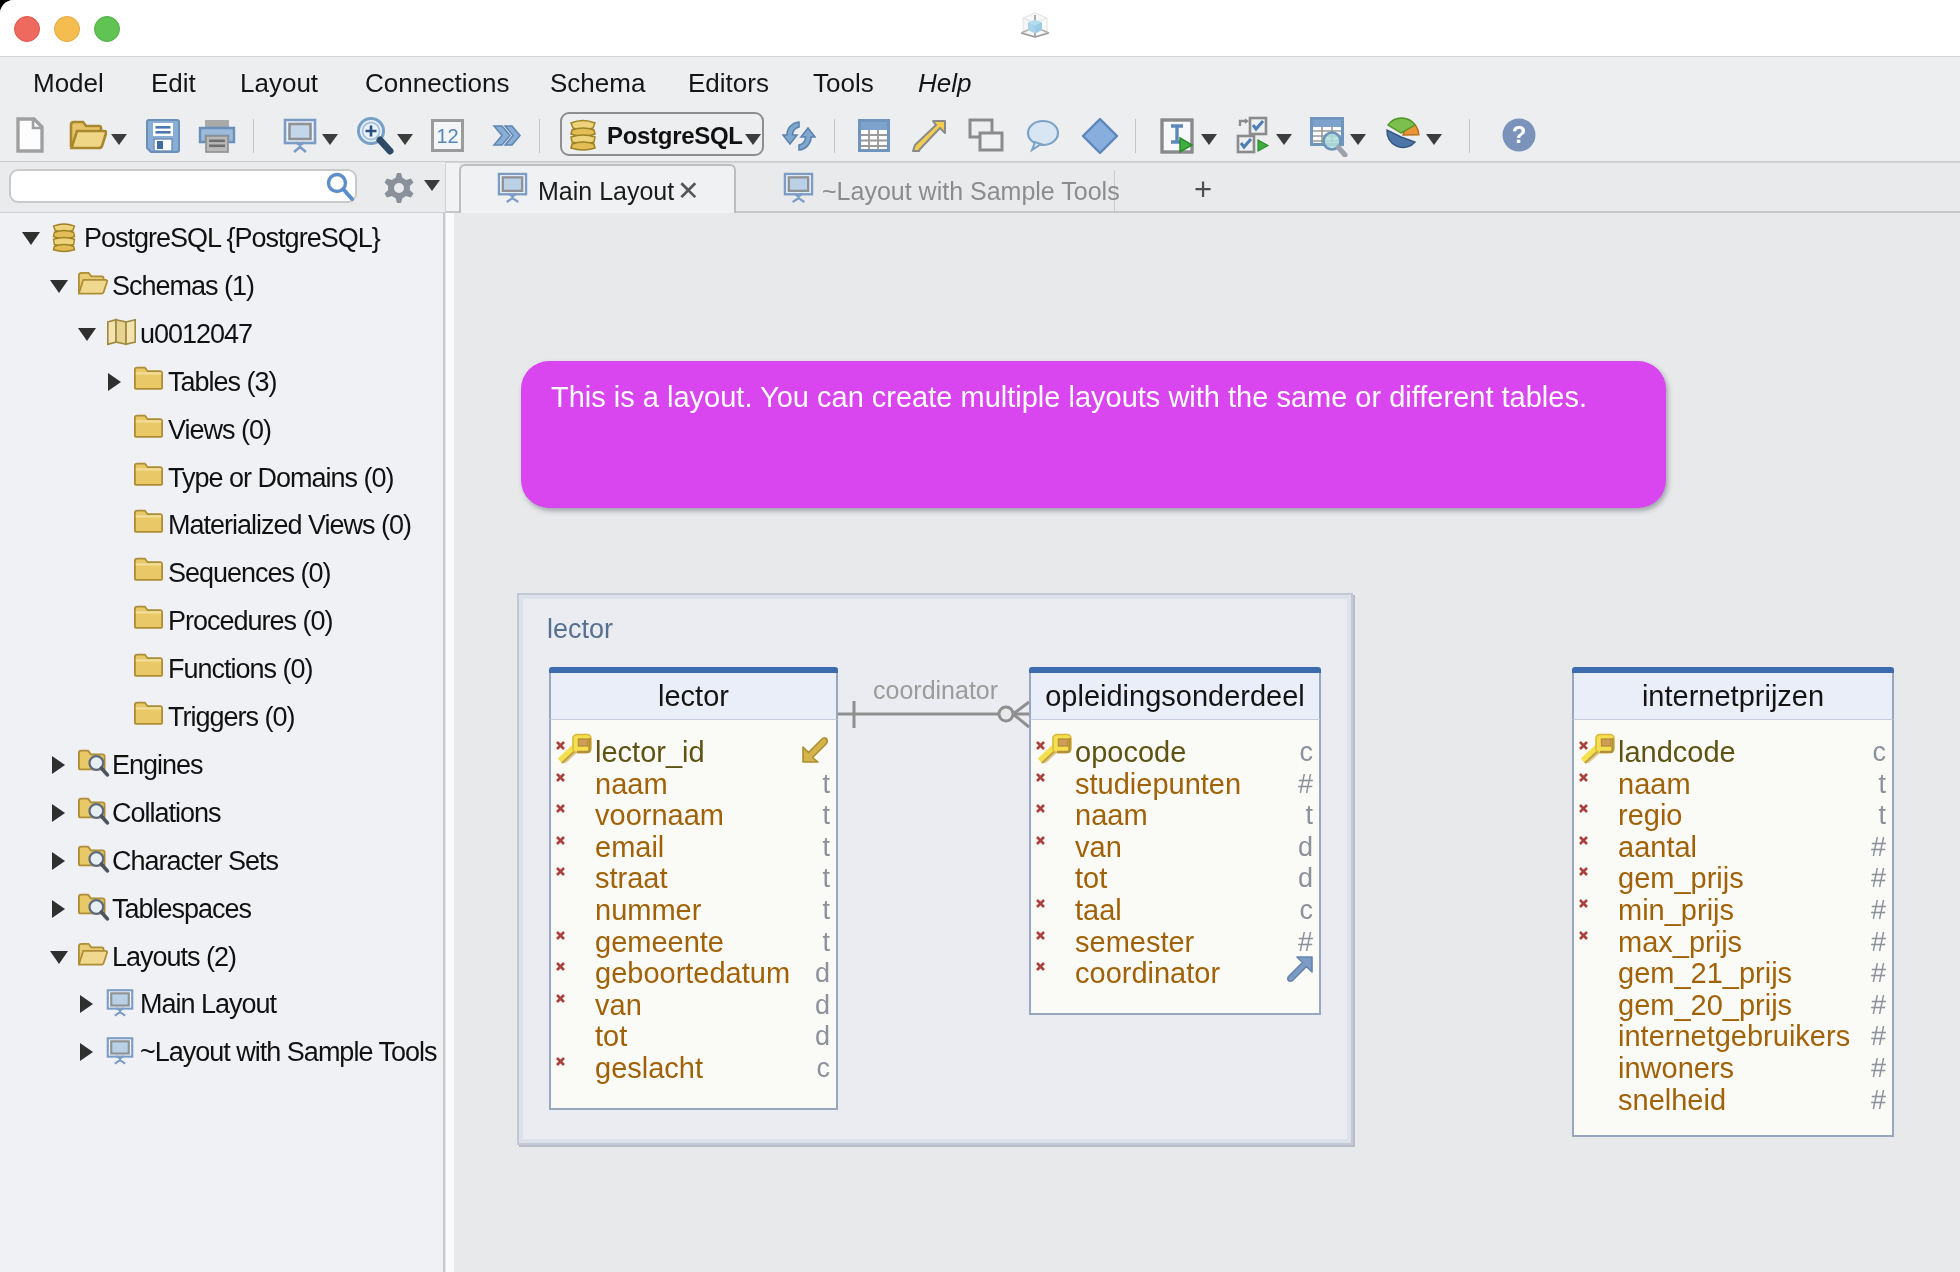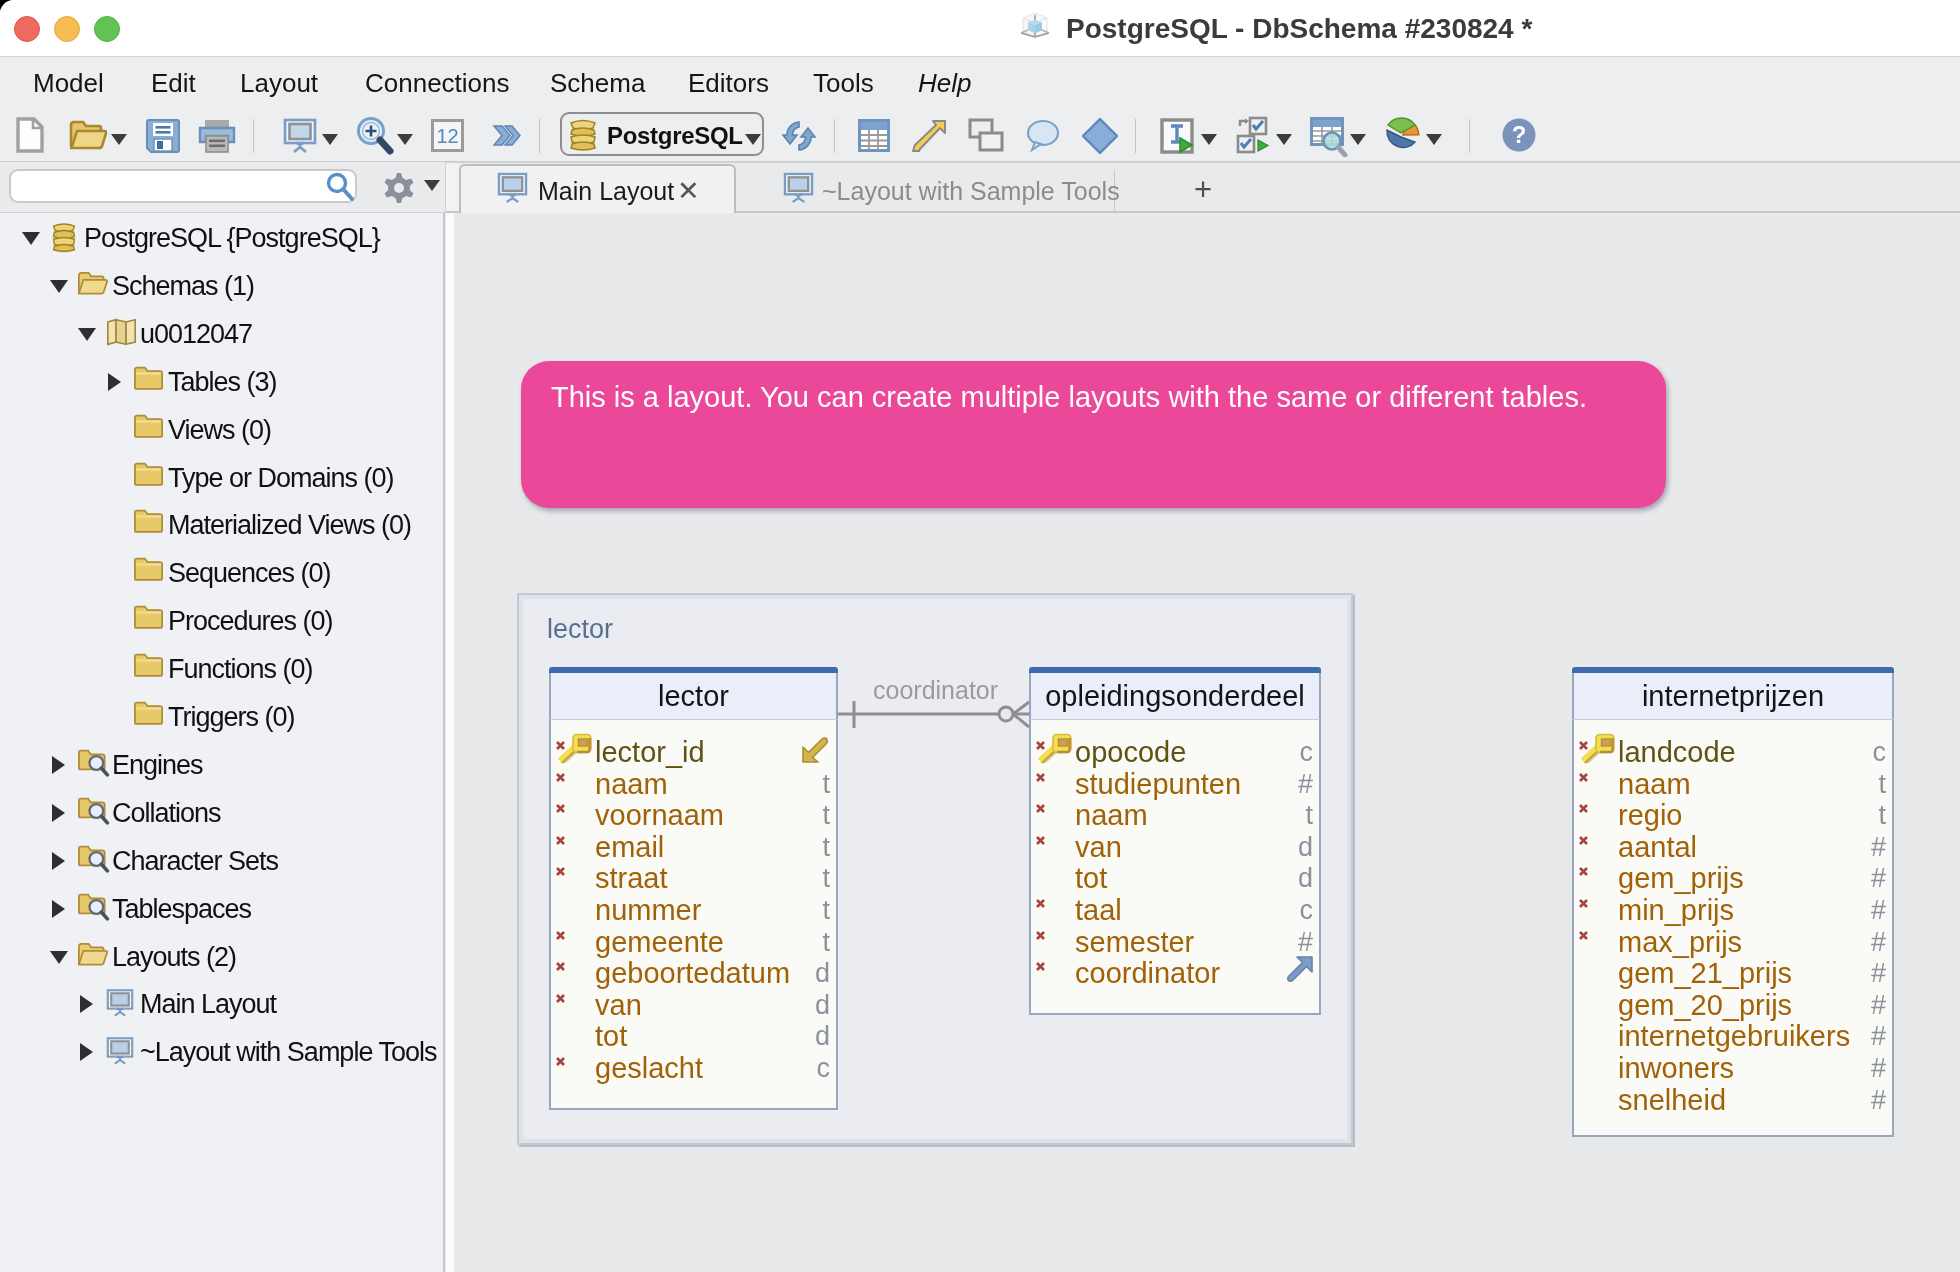--- a/index.html
+++ b/index.html
@@ -30,21 +30,21 @@
   #tab1{left:459px;top:164px;width:277px;height:49px;background:#f0f1f2;border:2px solid #bdbdbd;border-bottom:none;border-radius:6px 6px 0 0;box-sizing:border-box;z-index:5;}
   #tab2text{color:#8c8c8e;}
   
   #sidebar{left:0;top:213px;width:445px;height:1059px;background:#f0f1f5;border-right:2px solid #c9c9c9;box-sizing:border-box;}
   .trow{position:absolute;height:48px;display:flex;align-items:center;font-size:27px;letter-spacing:-1px;color:#111;white-space:nowrap;}
   .tri-r{width:0;height:0;border-top:9px solid transparent;border-bottom:9px solid transparent;border-left:13px solid #2f2f2f;position:absolute;top:15px;}
   .tri-d{width:0;height:0;border-left:9px solid transparent;border-right:9px solid transparent;border-top:13px solid #2f2f2f;position:absolute;top:18px;}
   
   #canvas{left:445px;top:213px;width:1515px;height:1059px;background:#e8e9eb;}
   #canvas-strip{left:446px;top:213px;width:8px;height:1059px;background:#fafbfc;}
-  #note{left:521px;top:361px;width:1145px;height:147px;background:#ec4899;border-radius:28px;box-shadow:2px 3px 5px rgba(90,95,110,0.5);text-align:center;}
+  #note{left:521px;top:361px;width:1145px;height:147px;background:#d946ef;border-radius:28px;box-shadow:2px 3px 5px rgba(90,95,110,0.5);text-align:center;}
   .notetext{position:absolute;left:30px;font-size:29px;color:#fcfdfe;white-space:nowrap;}
   #group{left:517px;top:593px;width:836px;height:552px;background:#ebecf1;border:2px solid #c3c9d3;box-sizing:border-box;box-shadow:2px 2px 0 #b8bec9, inset 0 0 0 4px #dde1e9;}
   #grouplabel{left:547px;top:614px;font-size:27px;color:#56718f;}
   .tbl{position:absolute;box-sizing:border-box;}
   .tbl .bar{position:absolute;left:0;top:0;width:100%;height:6px;background:#3c6bae;border-radius:3px 3px 0 0;}
   .tbl .hdr{position:absolute;left:0;top:6px;width:100%;height:46px;background:#e9eef9;border:2px solid #98a7bd;border-top:none;border-bottom:none;box-sizing:border-box;display:flex;align-items:center;justify-content:center;font-size:29px;color:#141414;}
   .tbl .body{position:absolute;left:0;width:100%;background:#fafaf7;border:2px solid #98a7bd;border-top:1px solid #c6cede;box-sizing:border-box;}
   .crow{position:absolute;left:0;width:100%;height:32px;}
   .cname{position:absolute;left:44px;top:2px;font-size:29px;color:#a16207;white-space:nowrap;}
   .ctype{position:absolute;right:6px;top:3px;font-size:27px;color:#8b929c;}
@@ -63,21 +63,20 @@
         <path d="M5 9 L17 4 L29 9 L17 14 Z" fill="#f2f2f2" stroke="#cccccc" stroke-width="1"></path>
         <path d="M5 9 L5 23 L17 28 L17 14 Z" fill="#ededed" stroke="#cccccc" stroke-width="1"></path>
         <path d="M29 9 L29 23 L17 28 L17 14 Z" fill="#f7f7f7" stroke="#cccccc" stroke-width="1"></path>
       </g>
       <path d="M17 28 L3 24 M17 28 L31 24 M17 6 L17 28" stroke="#9a9a9a" stroke-width="1.6"></path>
       <path d="M17 11 L24 13.5 L24 21 L17 24.5 L10 21 L10 13.5 Z" fill="#a8d4ea"></path>
       <path d="M10 13.5 L17 11 L24 13.5 L17 16.5 Z" fill="#b4dcf0"></path>
       <path d="M17 16.5 L24 13.5 L24 21 L17 24.5 Z" fill="#9ccbe4"></path>
       <path d="M3 24 L10 21 M31 24 L24 21" stroke="#b0b0b0" stroke-width="1.4"></path>
     </svg>
-  <div class="abs" id="title-text">PostgreSQL - DbSchema #230824 *</div>
 
   <div class="abs" id="menubar"></div>
   <span class="mi" style="left:33px;">Model</span>
   <span class="mi" style="left:151px;">Edit</span>
   <span class="mi" style="left:240px;">Layout</span>
   <span class="mi" style="left:365px;">Connections</span>
   <span class="mi" style="left:550px;">Schema</span>
   <span class="mi" style="left:688px;">Editors</span>
   <span class="mi" style="left:813px;">Tools</span>
   <span class="mi" style="left:918px;font-style:italic;">Help</span>

